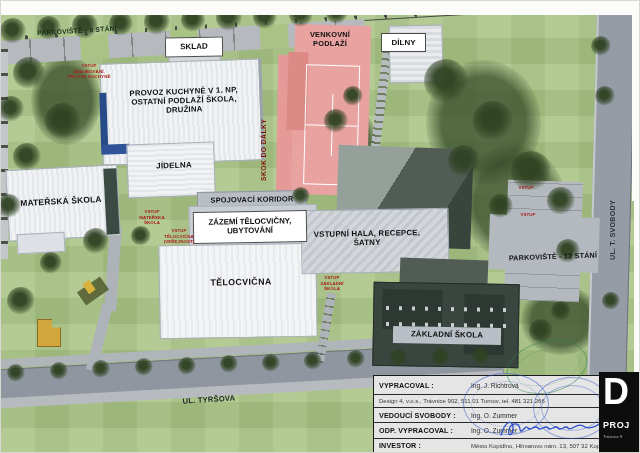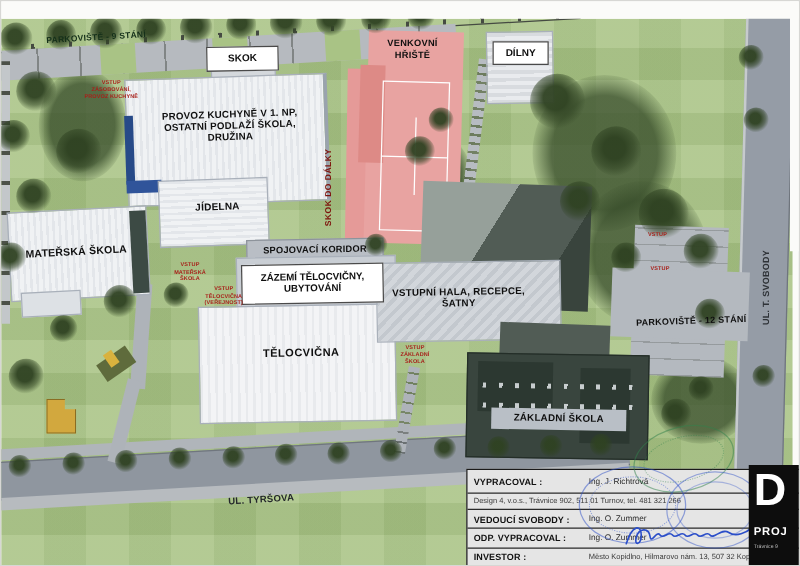--- a/index.html
+++ b/index.html
@@ -75,44 +75,44 @@
 
     <div class="abs" style="left:0;top:34px;width:7px;height:210px;z-index:3;background:repeating-linear-gradient(180deg,#4c5148 0 3px,#c3c7ca 3px 24px);"></div>
 
     <div class="abs" style="left:276px;top:40px;width:20px;height:148px;z-index:3;background:#e59a98;transform:rotate(1deg);"></div>
     <div class="red vert" style="left:259px;top:82px;height:105px;font-size:6.8px;color:#7d120c;letter-spacing:.4px;">SKOK DO DÁLKY</div>
     <div class="abs" style="left:292px;top:10px;width:76px;height:170px;z-index:3;background:#e8a3a1;transform:rotate(1.5deg);">
       <div class="abs" style="left:-6px;top:28px;width:20px;height:78px;background:#dd8a86;"></div>
       <div class="court-lines" style="left:12px;top:40px;width:52px;height:118px;"></div>
     </div>
     <div class="lbl" style="left:296px;top:16px;width:66px;font-size:7.4px;">VENKOVNÍ
-HŘIŠTĚ</div>
+PODLAŽÍ</div>
 
     <div class="abs" style="left:375px;top:32px;width:9px;height:118px;z-index:3;transform:rotate(7deg);background:repeating-linear-gradient(0deg,rgba(70,75,70,.55) 0 2px,#b7bcc1 2px 7px);"></div>
 
     <div class="road" style="left:596px;top:-4px;width:36px;height:392px;transform:rotate(1.5deg);transform-origin:top left;background:#959ca6;border-left:2px solid #c6cacd;border-right:1.5px solid #6f757d;"></div>
     <div class="lbl vert" style="left:608px;top:160px;height:110px;font-size:7.2px;color:#2f3338;z-index:8;">UL. T. SVOBODY</div>
     <div class="abs" style="left:631px;top:-14px;width:9px;height:200px;background:#fbfbf9;z-index:9;"></div>
 
     <div class="abs" style="left:-12px;top:345px;width:515px;height:9px;z-index:3;background:#b0b5ba;transform:rotate(-3.2deg);transform-origin:left center;"></div>
     <div class="road" style="left:-12px;top:355px;width:515px;height:29px;transform:rotate(-3.2deg);transform-origin:left center;border-top:1px solid #70767e;border-bottom:1px solid #70767e;"></div>
     <div class="abs" style="left:-12px;top:384px;width:515px;height:10px;z-index:3;background:#b7bbbf;transform:rotate(-3.2deg);transform-origin:left center;"></div>
     <div class="lbl" style="left:168px;top:381px;width:80px;font-size:7.6px;color:#23262b;transform:rotate(-3.6deg);">UL. TYRŠOVA</div>
 
     <div class="path" style="left:106px;top:212px;width:12px;height:84px;transform:rotate(4deg);"></div>
     <div class="path" style="left:93px;top:288px;width:11px;height:68px;transform:rotate(14deg);"></div>
     <div class="path" style="left:320px;top:278px;width:9px;height:70px;transform:rotate(10deg);background:repeating-linear-gradient(0deg,rgba(70,75,70,.5) 0 1.5px,#aeb3b9 1.5px 8px);"></div>
 
     <div class="bld" style="left:168px;top:38px;width:52px;height:28px;transform:rotate(-2deg);background:#d4d8dc;"></div>
     <div class="lblbox" style="left:164px;top:22px;width:58px;height:20px;font-size:8px;transform:rotate(-1deg);">
-      <span>SKOK</span>
+      <span>SKLAD</span>
     </div>
 
     <div class="bld" style="left:388px;top:10px;width:54px;height:58px;transform:rotate(-1deg);background:repeating-linear-gradient(180deg,#d8dbdf 0 3px,#e9ebee 3px 6px);"></div>
-    <div class="lblbox" style="left:393px;top:18px;width:45px;height:19px;font-size:8px;">
+    <div class="lblbox" style="left:380px;top:18px;width:45px;height:19px;font-size:8px;">
       <span>DÍLNY</span>
     </div>
 
     <div class="bld" style="left:100px;top:46px;width:162px;height:102px;transform:rotate(-2deg);border-right:3px solid #9aa3ae;">
       <div class="abs" style="left:-2px;top:28px;width:7px;height:55px;background:#274a88;"></div>
       <div class="abs" style="left:-2px;top:80px;width:28px;height:10px;background:#30549a;"></div>
     </div>
     <div class="lbl" style="left:118px;top:72px;width:130px;font-size:7.8px;transform:rotate(-2deg);">PROVOZ KUCHYNĚ V 1. NP,
 OSTATNÍ PODLAŽÍ ŠKOLA,
 DRUŽINA</div>

